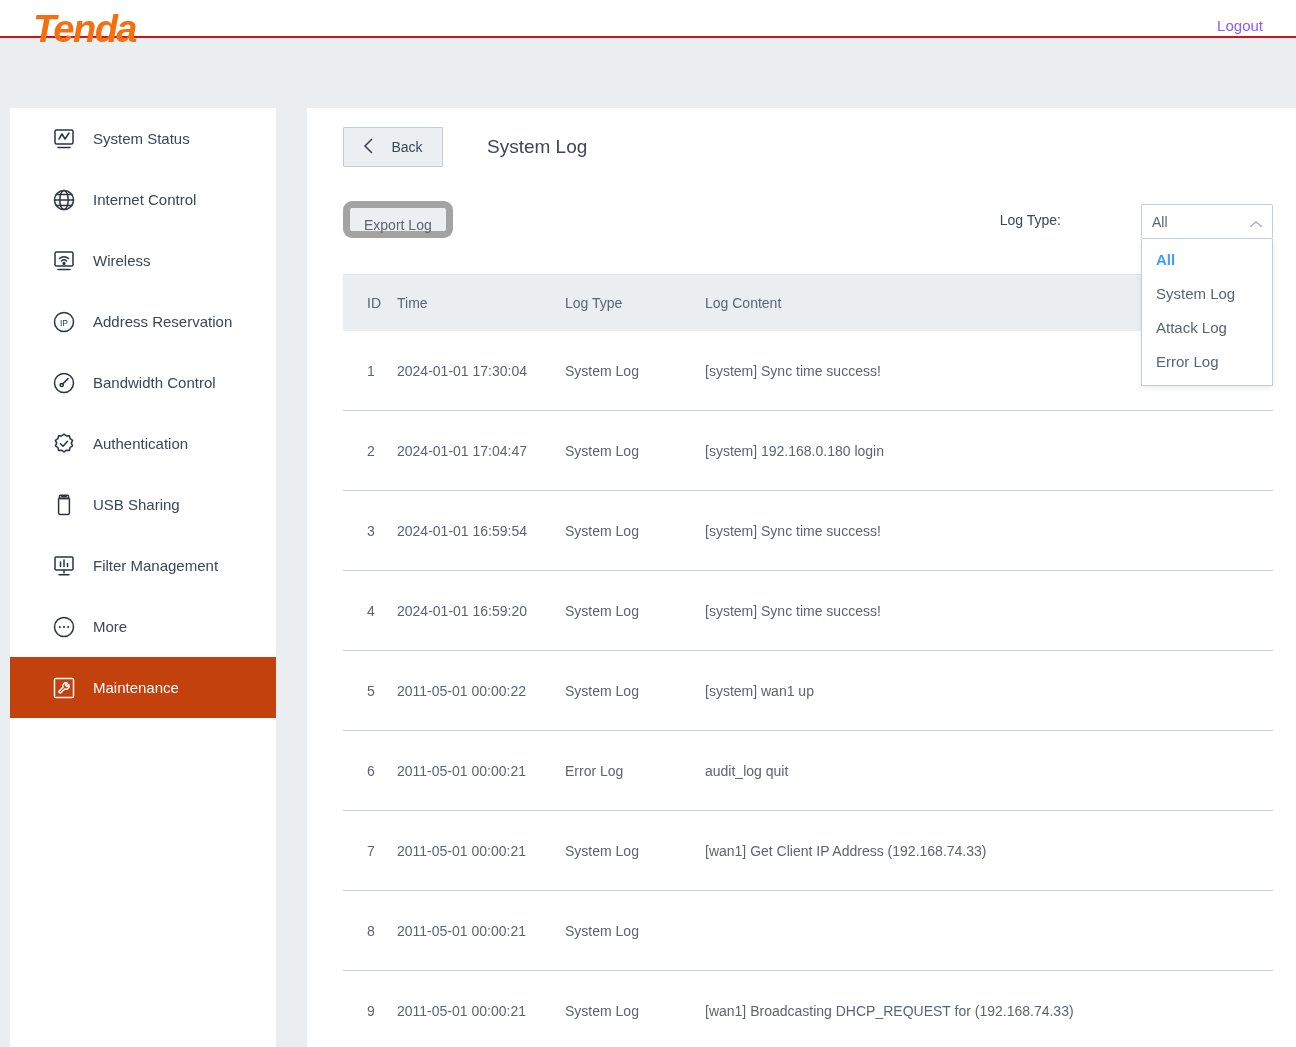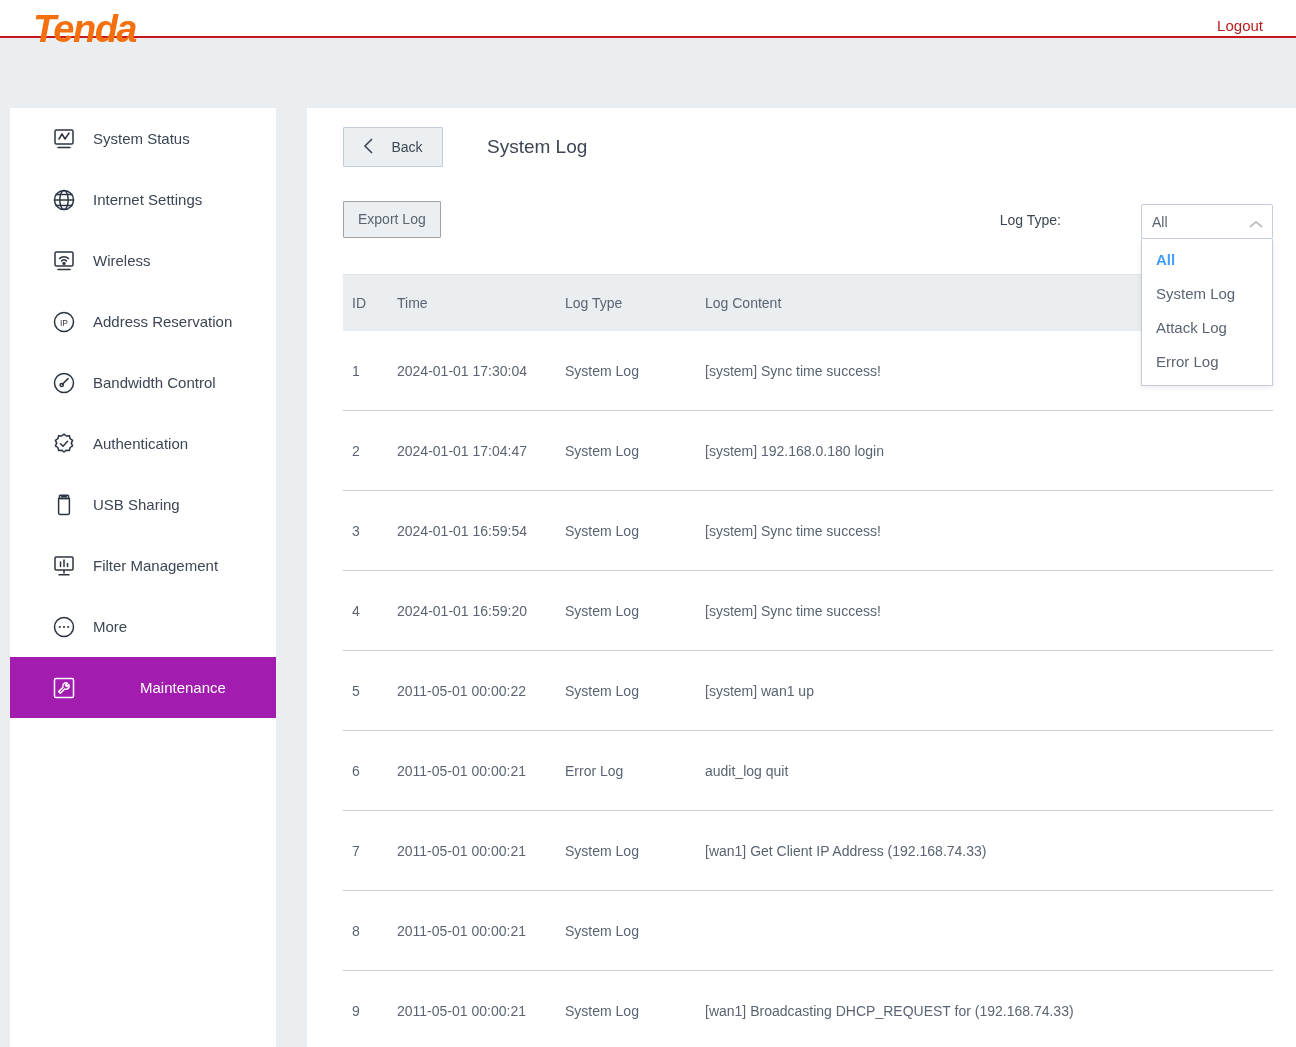--- a/index.html
+++ b/index.html
@@ -35,21 +35,21 @@
     font-style: italic;
     letter-spacing: -1.5px;
     color: #f4700f;
     user-select: none;
   }
   .logout {
     position: absolute;
     right: 33px;
     top: 17px;
     font-size: 15px;
-    color: #b91c1c;
+    color: #8b5cf6;
     cursor: pointer;
     text-decoration: none;
   }
 
   
   .sidebar {
     position: absolute;
     left: 10px;
     top: 108px;
     width: 266px;
@@ -69,23 +69,22 @@
     width: 26px;
     height: 26px;
     margin-right: 16px;
     flex: 0 0 26px;
     display: flex;
     align-items: center;
     justify-content: center;
   }
   .nav-item .nav-ico svg { display: block; }
   .nav-item.active {
-    background: #a21caf;
+    background: #c2410c;
     color: #ffffff;
-    gap: 47px;
   }
   .nav-label { line-height: 1; }
 
   
   .content {
     position: absolute;
     left: 284px;
     top: 108px;
     width: 1002px;
     height: 939px;
@@ -129,25 +128,25 @@
     width: 930px;
     height: 40px;
   }
   .export-btn {
     position: absolute;
     left: 0;
     top: 0;
     height: 37px;
     padding: 0 14px;
     background: #eceff1;
-    border: 1px solid #a3a3a3;
+    border: 7px solid #a3a3a3;
     font-size: 14px;
     color: #5a6472;
     cursor: pointer;
-    border-radius: 1px;
+    border-radius: 9px;
     line-height: 35px;
   }
   .logtype-label {
     position: absolute;
     right: 212px;
     top: 11px;
     font-size: 14px;
     color: #3c4654;
   }
 
@@ -213,21 +212,21 @@
     border-bottom: 1px solid #c9d1d8;
     font-size: 14px;
     color: #5a6472;
   }
   .log-row.head {
     background: #eaeef1;
     border-bottom: none;
     height: 56px;
     color: #5a6472;
   }
-  .col-id      { width: 54px; flex: 0 0 54px; padding-left: 9px; }
+  .col-id      { width: 54px; flex: 0 0 54px; padding-left: 24px; }
   .col-time    { width: 168px; flex: 0 0 168px; }
   .col-type    { width: 140px; flex: 0 0 140px; }
   .col-content { flex: 1 1 auto; }
 </style>
 </head>
 <body>
 
 <div class="topbar">
   <div class="logo">Tenda</div>
   <a class="logout" href="#">Logout</a>
@@ -247,21 +246,21 @@
     <div class="nav-item">
       <span class="nav-ico">
         <svg width="26" height="26" viewBox="0 0 26 26" fill="none" stroke="#2b3440" stroke-width="1.5" stroke-linecap="round" stroke-linejoin="round">
           <circle cx="13" cy="13" r="9.5"></circle>
           <ellipse cx="13" cy="13" rx="4.2" ry="9.5"></ellipse>
           <line x1="3.5" y1="13" x2="22.5" y2="13"></line>
           <line x1="5" y1="7.5" x2="21" y2="7.5"></line>
           <line x1="5" y1="18.5" x2="21" y2="18.5"></line>
         </svg>
       </span>
-      <span class="nav-label">Internet Settings</span>
+      <span class="nav-label">Internet Control</span>
     </div>
     <div class="nav-item">
       <span class="nav-ico">
         <svg width="26" height="26" viewBox="0 0 26 26" fill="none" stroke="#2b3440" stroke-width="1.5" stroke-linecap="round" stroke-linejoin="round">
           <rect x="4" y="4" width="18" height="14" rx="1.5"></rect>
           <path d="M8.5 10.5a6.5 6.5 0 0 1 9 0"></path>
           <path d="M10.5 13a3.6 3.6 0 0 1 5 0"></path>
           <circle cx="13" cy="15.4" r="0.9" fill="#2b3440"></circle>
           <line x1="7" y1="21.5" x2="19" y2="21.5"></line>
         </svg>

